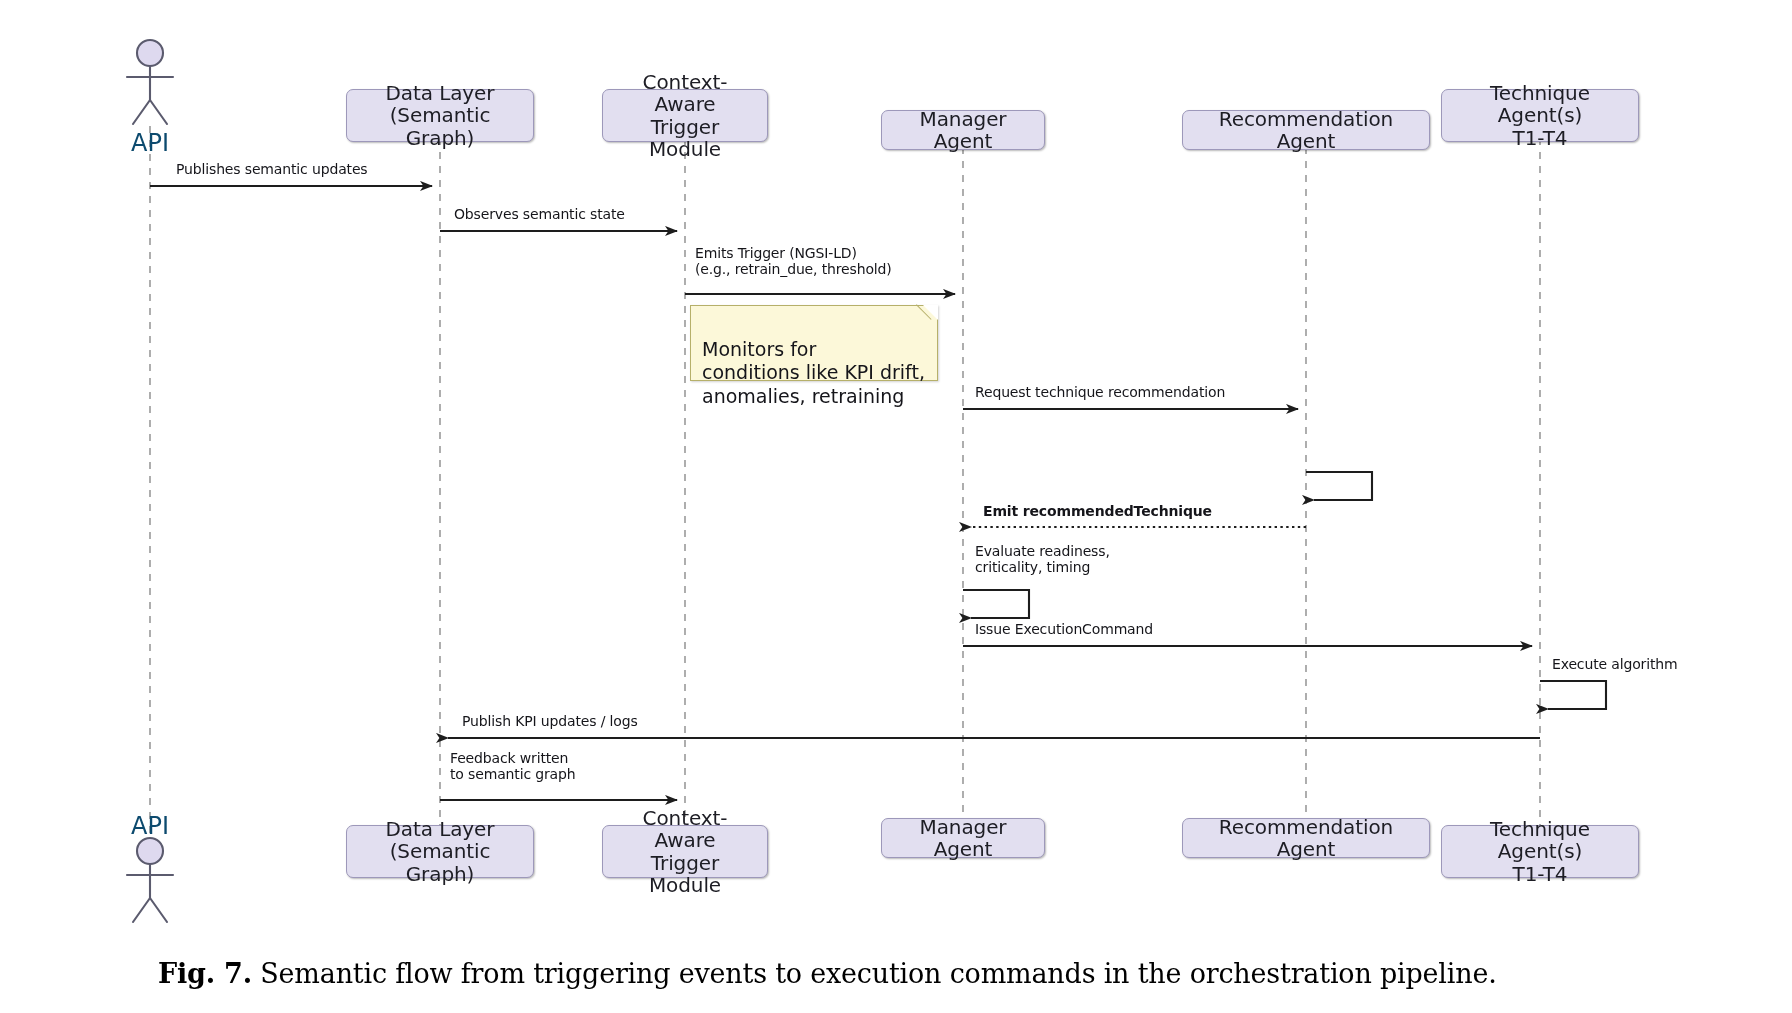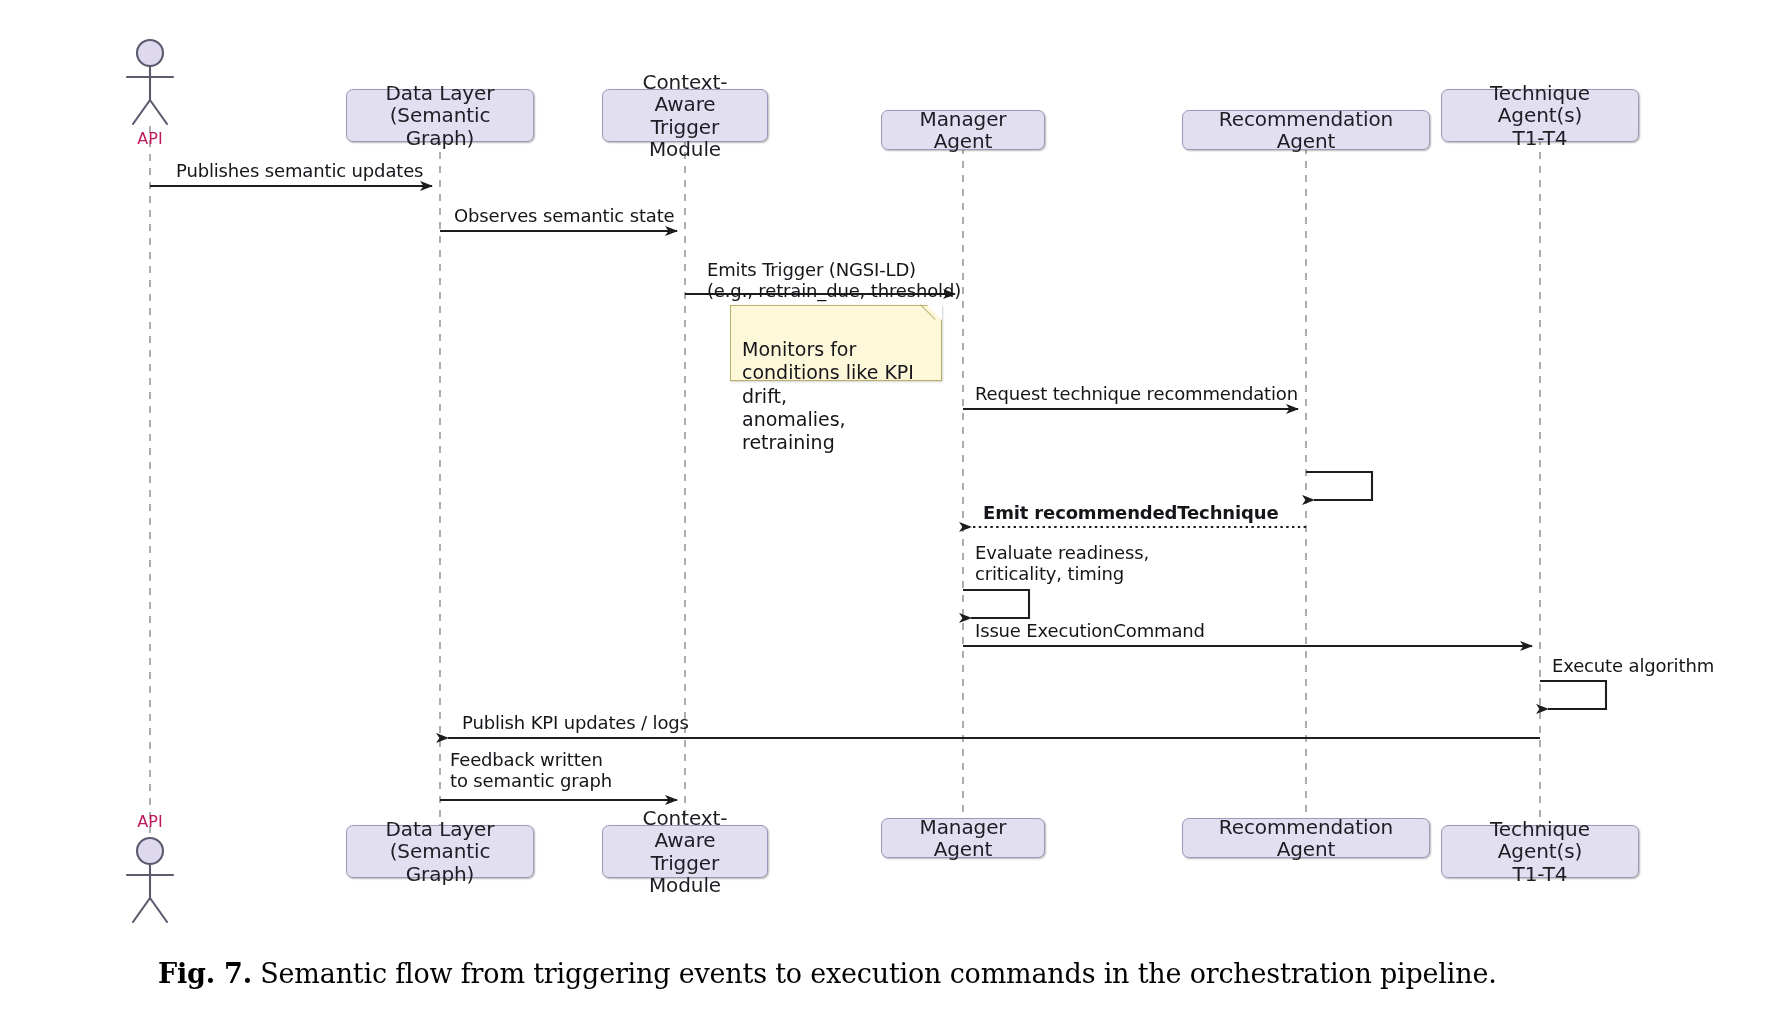--- a/index.html
+++ b/index.html
@@ -43,30 +43,30 @@
     font-size: 20px;
     line-height: 1.12;
     letter-spacing: -0.1px;
     white-space: pre-line;
     padding: 18px 12px;
   }
 
   
   .actor-label {
     position: absolute;
-    font-size: 16px;
-    color: #be185d;
+    font-size: 24px;
+    color: #0c4a6e;
     text-align: center;
     width: 90px;
   }
 
   
   .msg {
     position: absolute;
-    font-size: 18px;
+    font-size: 14px;
     line-height: 1.16;
     color: #15151a;
     white-space: pre-line;
     letter-spacing: -0.15px;
   }
 
   
   .note {
     position: absolute;
     box-sizing: border-box;
@@ -206,41 +206,41 @@
 
   <div class="pbox" style="left:1182px; top:818px; width:248px; height:40px;">Recommendation Agent</div>
 
   <div class="pbox" style="left:1441px; top:825px; width:198px; height:53px;">Technique Agent(s)
 T1-T4</div>
 
   <div class="msg" style="left:176px; top:161px;">Publishes semantic updates</div>
 
   <div class="msg" style="left:454px; top:206px;">Observes semantic state</div>
 
-  <div class="msg" style="left:695px; top:260px;margin-left:12px;">Emits Trigger (NGSI-LD)
+  <div class="msg" style="left:695px; top:245px;">Emits Trigger (NGSI-LD)
 (e.g., retrain_due, threshold)</div>
 
   <div class="msg" style="left:975px; top:384px;">Request technique recommendation</div>
 
 
   <div class="msg" style="left:983px; top:503px;font-weight:bold;">Emit recommendedTechnique</div>
 
   <div class="msg" style="left:975px; top:543px;">Evaluate readiness,
 criticality, timing</div>
 
   <div class="msg" style="left:975px; top:621px;">Issue ExecutionCommand</div>
 
   <div class="msg" style="left:1552px; top:656px;text-align:right;">Execute algorithm</div>
 
   <div class="msg" style="left:462px; top:713px;">Publish KPI updates / logs</div>
 
   <div class="msg" style="left:450px; top:750px;">Feedback written
 to semantic graph</div>
 
-  <div class="note" style="left:730px; top:305px; width:212px; height:76px;">
+  <div class="note" style="left:690px; top:305px; width:248px; height:76px;">
     <span>Monitors for
 conditions like KPI drift,
 anomalies, retraining</span>
     <span class="note-fold"></span>
     <span class="note-fold-edge"></span>
   </div>
 
   <div id="caption">
     <span class="figno">Fig. 7.</span>
     <span>Semantic flow from triggering events to execution commands in the orchestration pipeline.</span>

